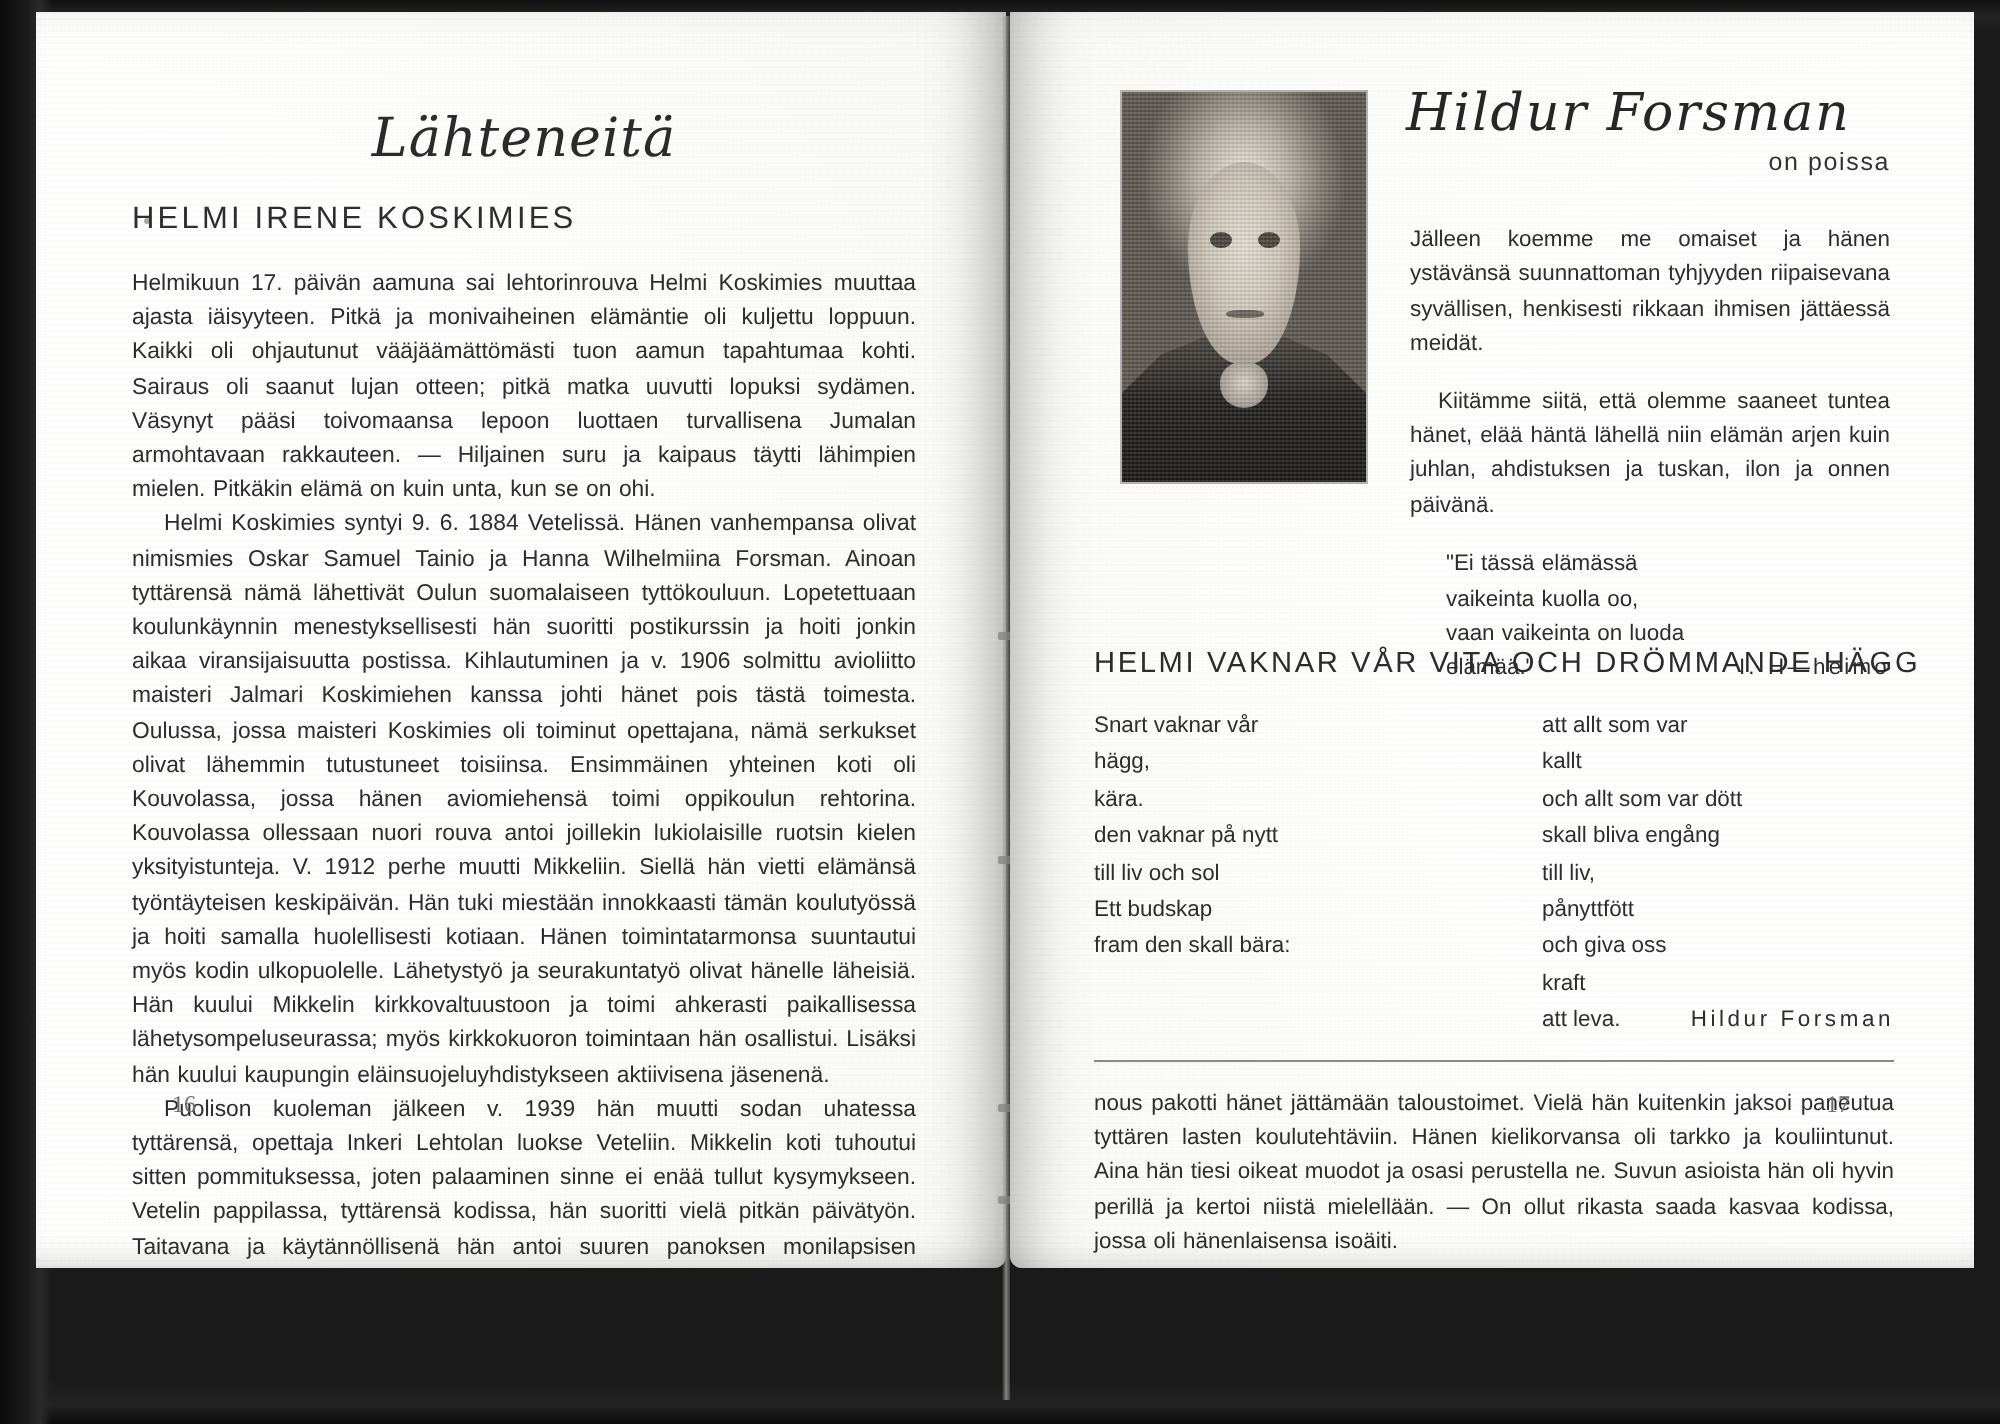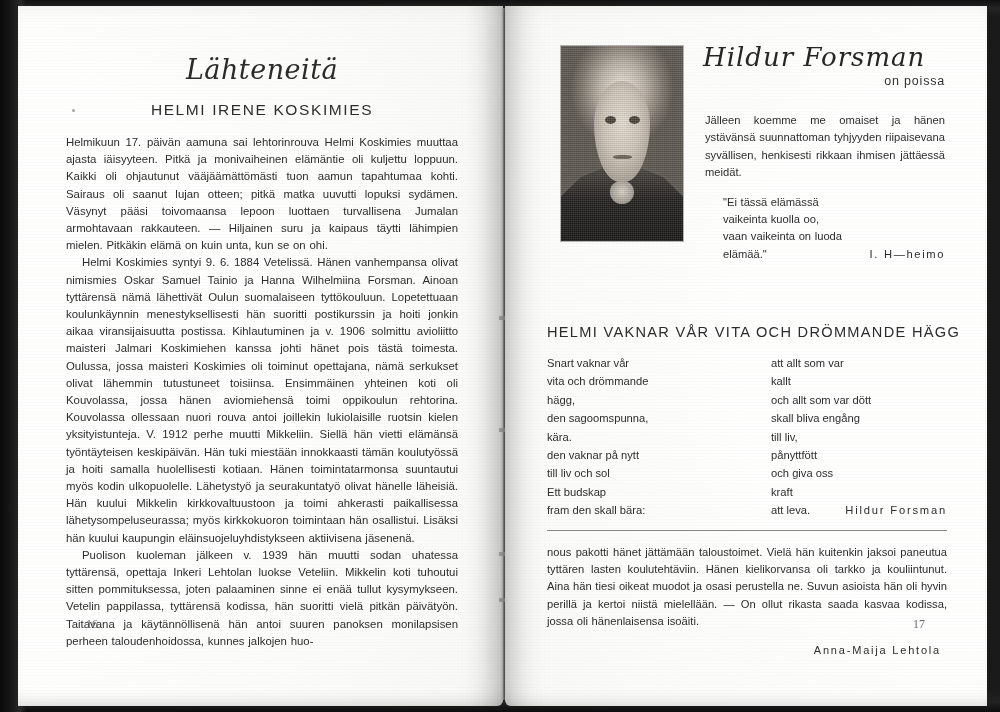--- a/index.html
+++ b/index.html
@@ -24,21 +24,21 @@
       linear-gradient(90deg, #0a0a0a 0px, #1c1c1c 14px, #2a2a2a 20px, rgba(0,0,0,0) 26px),
       linear-gradient(180deg, #101010 0px, #242424 8px, rgba(0,0,0,0) 16px),
       linear-gradient(0deg, #0c0c0c 0px, #232323 10px, rgba(0,0,0,0) 22px),
       #1a1a1a;
     pointer-events: none;
   }
 
   .page {
     position: absolute;
     top: 6px;
-    height: 700px;
+    height: 628px;
     background: #fdfdfb;
     overflow: hidden;
   }
   .page.left {
     left: 18px;
     width: 485px;
     border-radius: 0 0 6px 0;
     box-shadow: inset -26px 0 34px -22px rgba(0,0,0,0.38),
                 inset 0 -10px 18px -12px rgba(0,0,0,0.18);
     background:
@@ -88,21 +88,20 @@
   .script-title {
     font-family: "DejaVu Serif", serif;
     font-style: italic;
     font-weight: 400;
     font-size: 27px;
     letter-spacing: 0.5px;
     color: #2b2b2b;
     text-align: center;
   }
   .dept-heading {
-    text-align: center;
     font-size: 15.5px;
     letter-spacing: 1.6px;
     color: #2e2e2e;
     margin-top: 16px;
   }
   .body-col {
     font-size: 11.4px;
     line-height: 17.2px;
     color: #2d2d2d;
     text-align: justify;
@@ -279,40 +278,39 @@
       <div class="grainy"></div>
     </div>
 
     <div style="position:absolute; left:198px; top:36px; width:242px;">
       <div class="cursive-name">Hildur Forsman</div>
       <div class="sub-name">on poissa</div>
     </div>
 
     <div class="narrow-col" style="position:absolute; left:200px; top:106px; width:240px;">
       <p>Jälleen koemme me omaiset ja hänen ystävänsä suunnattoman tyhjyyden riipaisevana syvällisen, henkisesti rikkaan ihmisen jättäessä meidät.</p>
+      <p>Kiitämme siitä, että olemme saaneet tuntea hänet, elää häntä lähellä niin elämän arjen kuin juhlan, ahdistuksen ja tuskan, ilon ja onnen päivänä.</p>
       <div class="quote">
         <div>"Ei tässä elämässä</div>
         <div>vaikeinta kuolla oo,</div>
         <div>vaan vaikeinta on luoda</div>
         <div style="display:flex; justify-content:space-between;">
           <span>elämää."</span>
           <span style="letter-spacing:1.6px;">I.  H—heimo</span>
         </div>
       </div>
     </div>
 
     <div style="position:absolute; left:42px; top:318px; width:400px;">
       <div class="poem-heading">HELMI VAKNAR VÅR VITA OCH DRÖMMANDE HÄGG</div>
 
       <div class="poem-grid" style="margin-top:14px;gap:48px;">
         <div class="poem-col">
           <div class="ln">Snart vaknar vår</div>
-          <div class="ln">vita och drömmande</div>
           <div class="ln">hägg,</div>
-          <div class="ln">den sagoomspunna,</div>
           <div class="ln">kära.</div>
           <div class="ln">den vaknar på nytt</div>
           <div class="ln">till liv och sol</div>
           <div class="ln">Ett budskap</div>
           <div class="ln">fram den skall bära:</div>
         </div>
         <div class="poem-col">
           <div class="ln">att allt som var</div>
           <div class="ln">kallt</div>
           <div class="ln">och allt som var dött</div>

